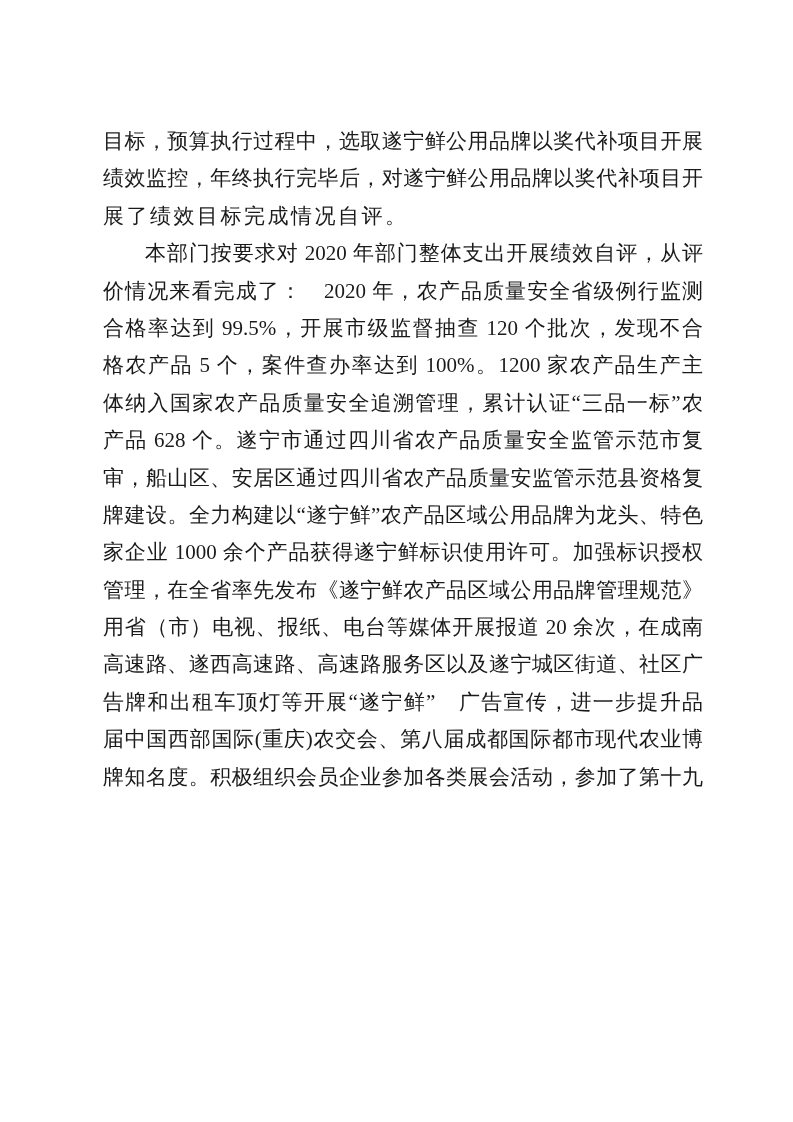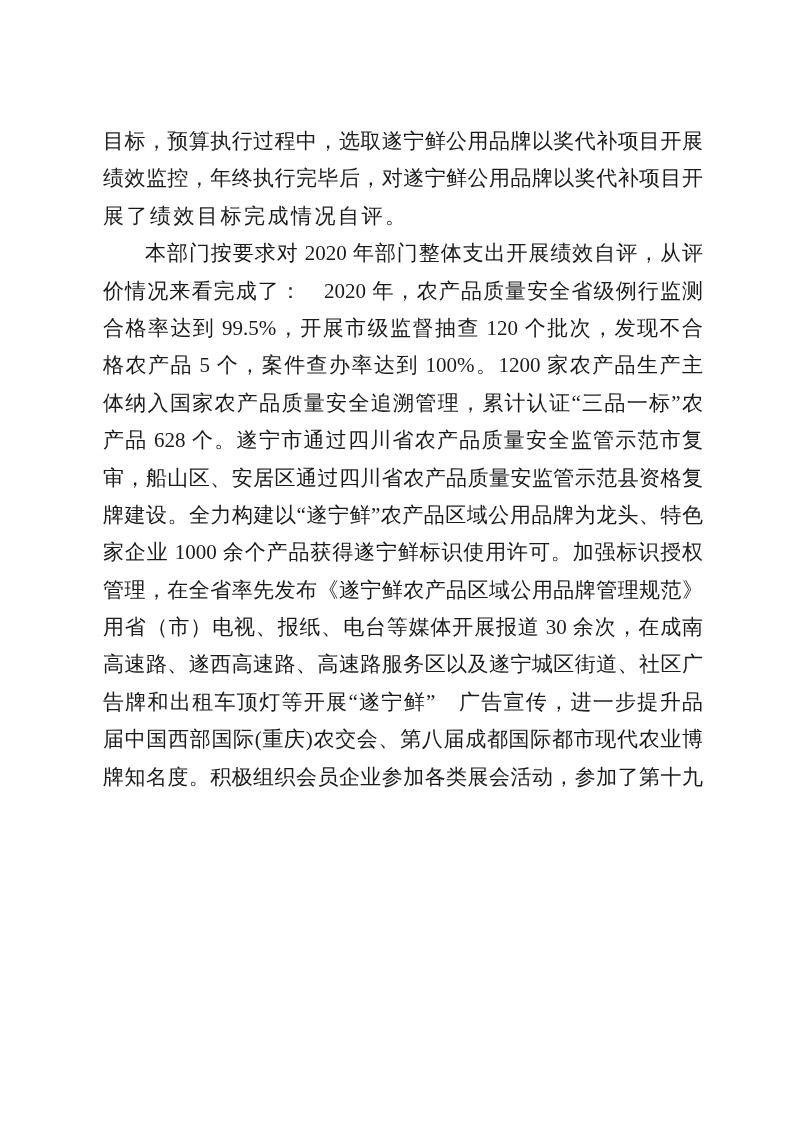--- a/index.html
+++ b/index.html
@@ -62,20 +62,20 @@
     <div class="line indent">本部门按要求对 2020 年部门整体支出开展绩效自评，从评</div>
     <div class="line">价情况来看完成了：　2020 年，农产品质量安全省级例行监测</div>
     <div class="line">合格率达到 99.5%，开展市级监督抽查 120 个批次，发现不合</div>
     <div class="line">格农产品 5 个，案件查办率达到 100%。1200 家农产品生产主</div>
     <div class="line">体纳入国家农产品质量安全追溯管理，累计认证“三品一标”农</div>
     <div class="line">产品 628 个。遂宁市通过四川省农产品质量安全监管示范市复</div>
     <div class="line">审，船山区、安居区通过四川省农产品质量安监管示范县资格复</div>
     <div class="line">牌建设。全力构建以“遂宁鲜”农产品区域公用品牌为龙头、特色</div>
     <div class="line">家企业 1000 余个产品获得遂宁鲜标识使用许可。加强标识授权</div>
     <div class="line">管理，在全省率先发布《遂宁鲜农产品区域公用品牌管理规范》</div>
-    <div class="line">用省（市）电视、报纸、电台等媒体开展报道 30 余次，在成南</div>
+    <div class="line">用省（市）电视、报纸、电台等媒体开展报道 20 余次，在成南</div>
     <div class="line">高速路、遂西高速路、高速路服务区以及遂宁城区街道、社区广</div>
     <div class="line">告牌和出租车顶灯等开展“遂宁鲜”　广告宣传，进一步提升品</div>
     <div class="line">届中国西部国际(重庆)农交会、第八届成都国际都市现代农业博</div>
     <div class="line">牌知名度。积极组织会员企业参加各类展会活动，参加了第十九</div>
   </div>
   <div class="page-number">— 12 —</div>
 </div>
 
 </body></html>

